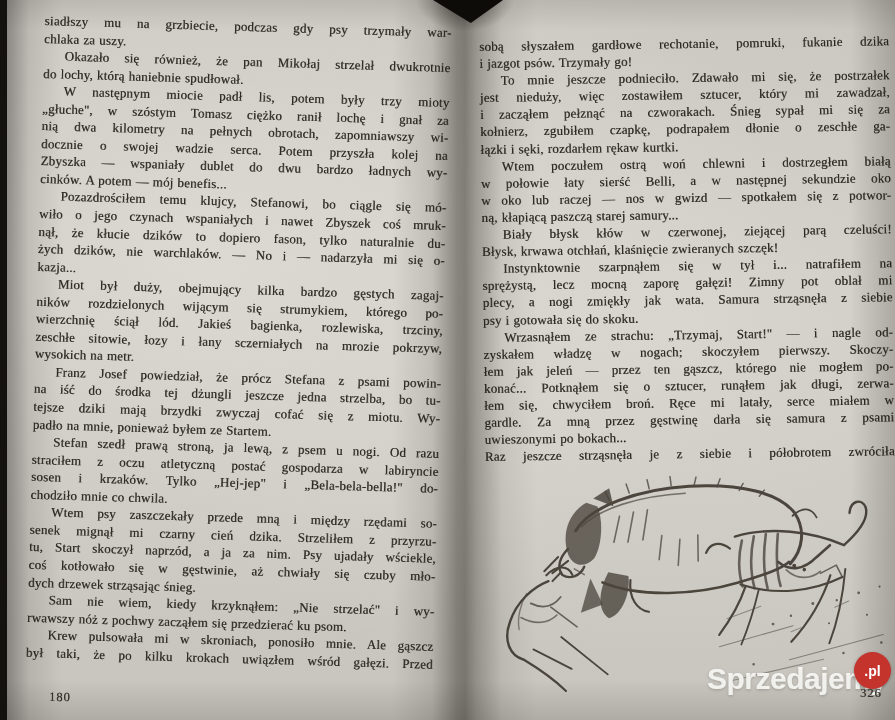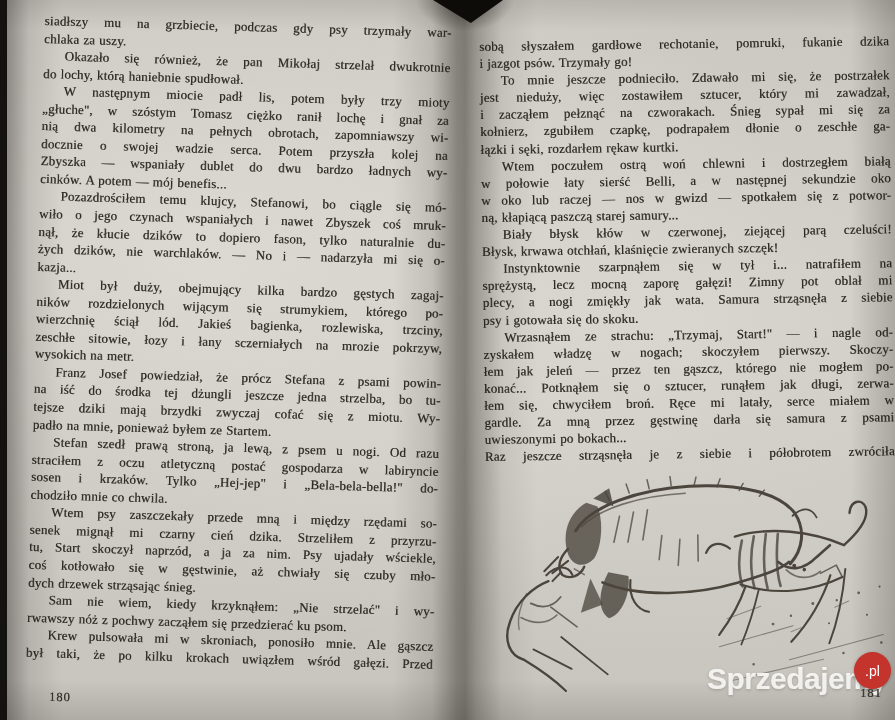--- a/index.html
+++ b/index.html
@@ -60,21 +60,21 @@
   .wm-text{
     position:absolute;left:0;top:10px;
     font-family:"Liberation Sans","DejaVu Sans",sans-serif;
     font-weight:bold;font-size:30px;letter-spacing:-0.5px;
     color:rgba(252,252,250,0.82);
     text-shadow:0 1px 3px rgba(60,55,48,0.30), 0 0 1px rgba(255,255,255,0.5);
   }
   .wm-badge{
     position:absolute;left:147px;top:0;width:37px;height:37px;border-radius:50%;
     background:#c5332d;color:#fff;
-    font-family:"Liberation Sans","DejaVu Sans",sans-serif;font-weight:normal;font-size:14px;
+    font-family:"Liberation Sans","DejaVu Sans",sans-serif;font-weight:bold;font-size:14px;
     display:flex;align-items:center;justify-content:center;
     box-shadow:0 1px 3px rgba(0,0,0,0.3);
   }
 </style>
 </head>
 <body>
 
 <div class="spread">
 
   <div class="text-col text-left">
@@ -225,17 +225,17 @@
     </g>
   </svg>
 
   <div class="pagenum pagenum-left">180</div>
 
   <div class="watermark">
     <div class="wm-text">Sprzedajemy</div>
     <div class="wm-badge">.pl</div>
   </div>
 
-  <div class="pagenum pagenum-right">181</div>
+  <div class="pagenum pagenum-right">326</div>
 
   <div class="shade"></div>
   <div class="wedge"></div>
 </div>
 
 </body></html>

